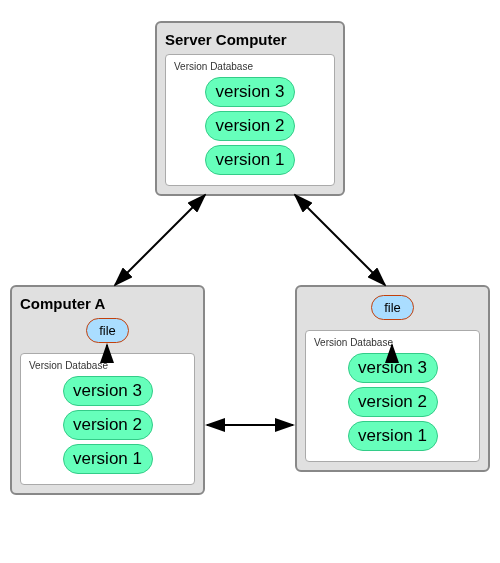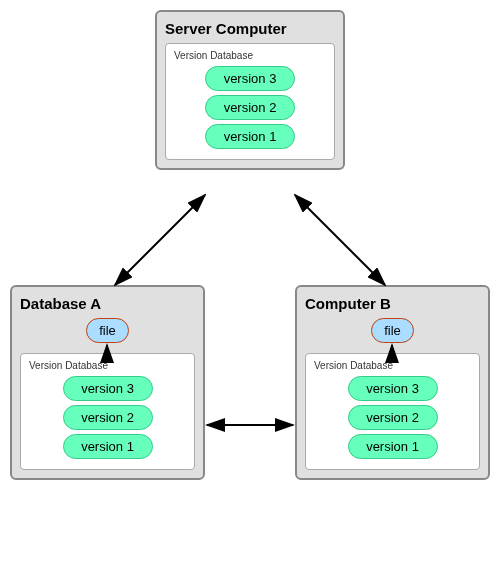--- a/index.html
+++ b/index.html
@@ -45,21 +45,21 @@
       color: #333;
       margin-bottom: 5px;
       text-align: left;
     }
 
     .version-pill {
       background: #66ffbb;
       border: 1px solid #33cc88;
       border-radius: 16px;
       text-align: center;
-      font-size: 13px;
+      font-size: 17px;
       padding: 4px 0;
       margin-bottom: 4px;
       width: 90px;
       margin-left: auto;
       margin-right: auto;
       display: block;
     }
 
     .file-pill {
       background: #aaddff;
@@ -68,21 +68,21 @@
       text-align: center;
       font-size: 13px;
       padding: 4px 12px;
       display: inline-block;
       margin-bottom: 6px;
     }
 
     
     #server {
       width: 190px;
-      top: 10px;
+      top: 21px;
       left: 155px;
     }
 
     
     #comp-a {
       width: 195px;
       top: 285px;
       left: 10px;
     }
 
@@ -112,34 +112,33 @@
     <div class="box-title">Server Computer</div>
     <div class="inner-box">
       <div class="db-label">Version Database</div>
       <span class="version-pill">version 3</span>
       <span class="version-pill">version 2</span>
       <span class="version-pill">version 1</span>
     </div>
   </div>
 
   <div class="computer-box" id="comp-a">
-    <div class="box-title">Database A</div>
+    <div class="box-title">Computer A</div>
     <div style="text-align:center; margin-bottom:4px;">
       <span class="file-pill">file</span>
     </div>
     <div class="inner-box">
       <div class="db-label">Version Database</div>
       <span class="version-pill">version 3</span>
       <span class="version-pill">version 2</span>
       <span class="version-pill">version 1</span>
     </div>
   </div>
 
   <div class="computer-box" id="comp-b">
-    <div class="box-title">Computer B</div>
     <div style="text-align:center; margin-bottom:4px;">
       <span class="file-pill">file</span>
     </div>
     <div class="inner-box">
       <div class="db-label">Version Database</div>
       <span class="version-pill">version 3</span>
       <span class="version-pill">version 2</span>
       <span class="version-pill">version 1</span>
     </div>
   </div>

